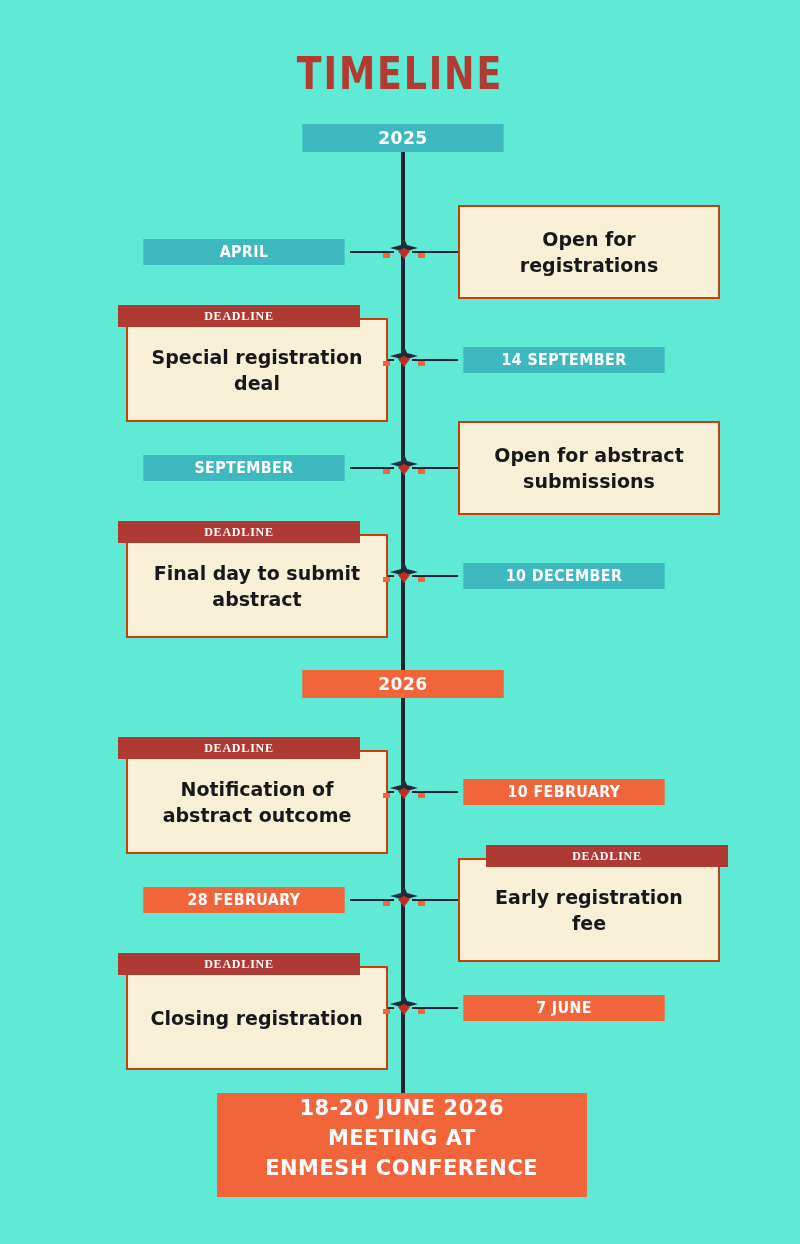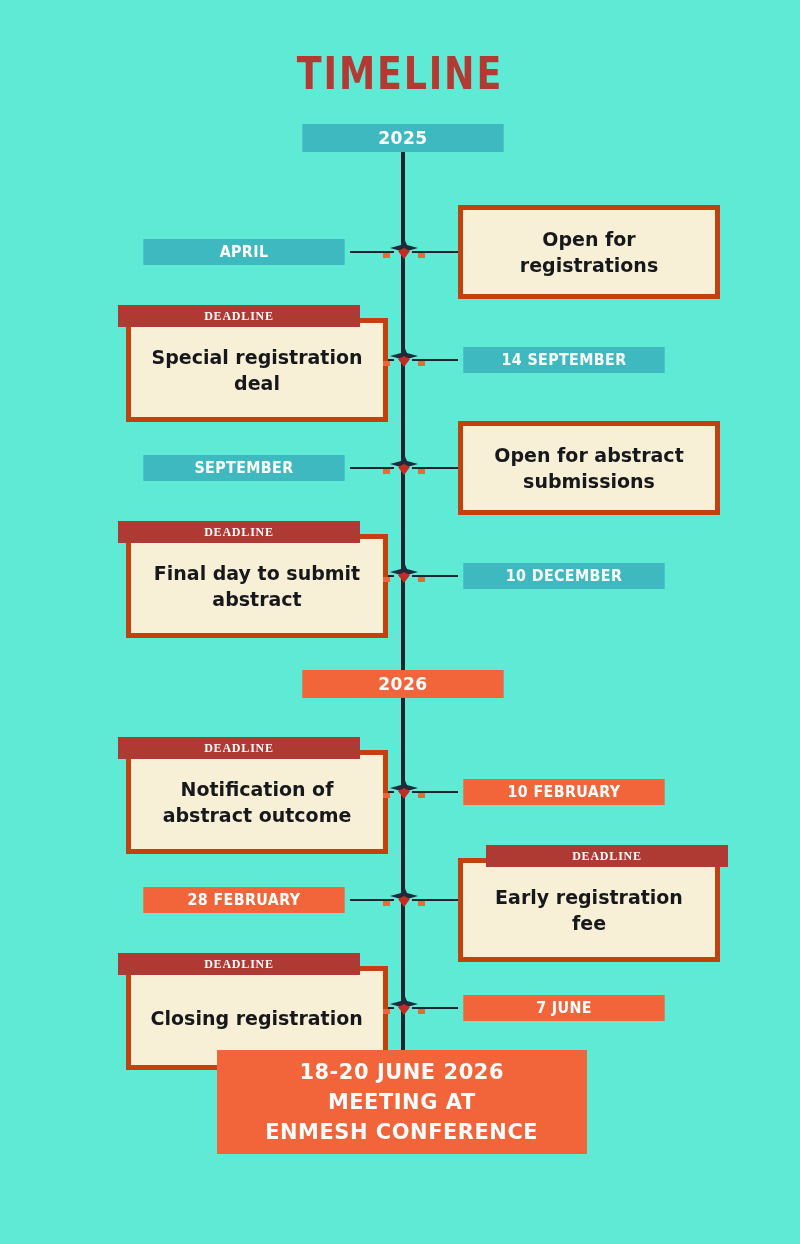--- a/index.html
+++ b/index.html
@@ -123,21 +123,21 @@
     transform: scaleX(0.95);
   }
   .chip.teal   { background: #3FB9C0; }
   .chip.orange { background: #F2653A; }
   .chip.left   { left: 138px; width: 212px; top: -13px; }
   .chip.right  { left: 458px; width: 212px; top: -13px; }
 
   
   .tbox {
     position: absolute;
-    border: 5px solid #c2410c;
+    border: 2px solid #c2410c;
     background: #F7F0D6;
     box-sizing: border-box;
     display: flex;
     align-items: center;
     justify-content: center;
     text-align: center;
     color: #16181C;
     font-size: 20px;
     line-height: 26px;
     font-weight: 700;
@@ -165,29 +165,28 @@
     font-family: Liberation Serif, serif;
     z-index: 5;
   }
   .ribbon.on-left-box  { left: 118px; }
   .ribbon.on-right-box { left: 486px; }
 
   
   .conference {
     position: absolute;
     left: 217px;
-    top: 1050px;
+    top: 1093px;
     width: 370px;
     height: 104px;
     background: #F2653A;
     color: #FFFFFF;
     display: flex;
     flex-direction: column;
     align-items: center;
-    justify-content: center;
     text-align: center;
     font-size: 22px;
     line-height: 30px;
     font-weight: 700;
     letter-spacing: 0.6px;
     font-family: "DejaVu Sans", sans-serif;
   }
   .conference span { display: block; transform: scaleX(0.95); }
 </style>
 </head>

